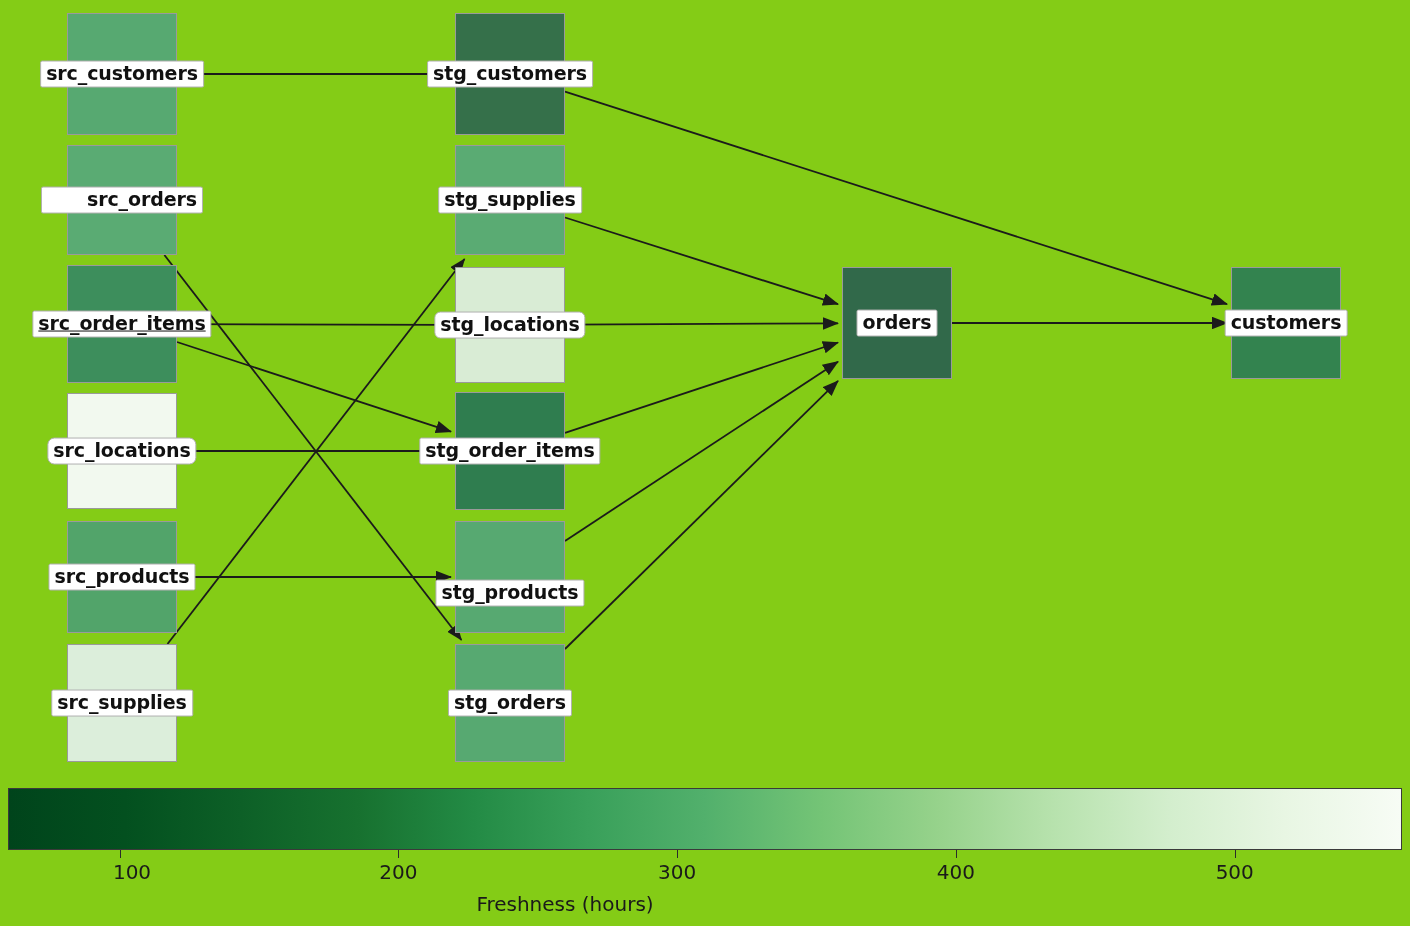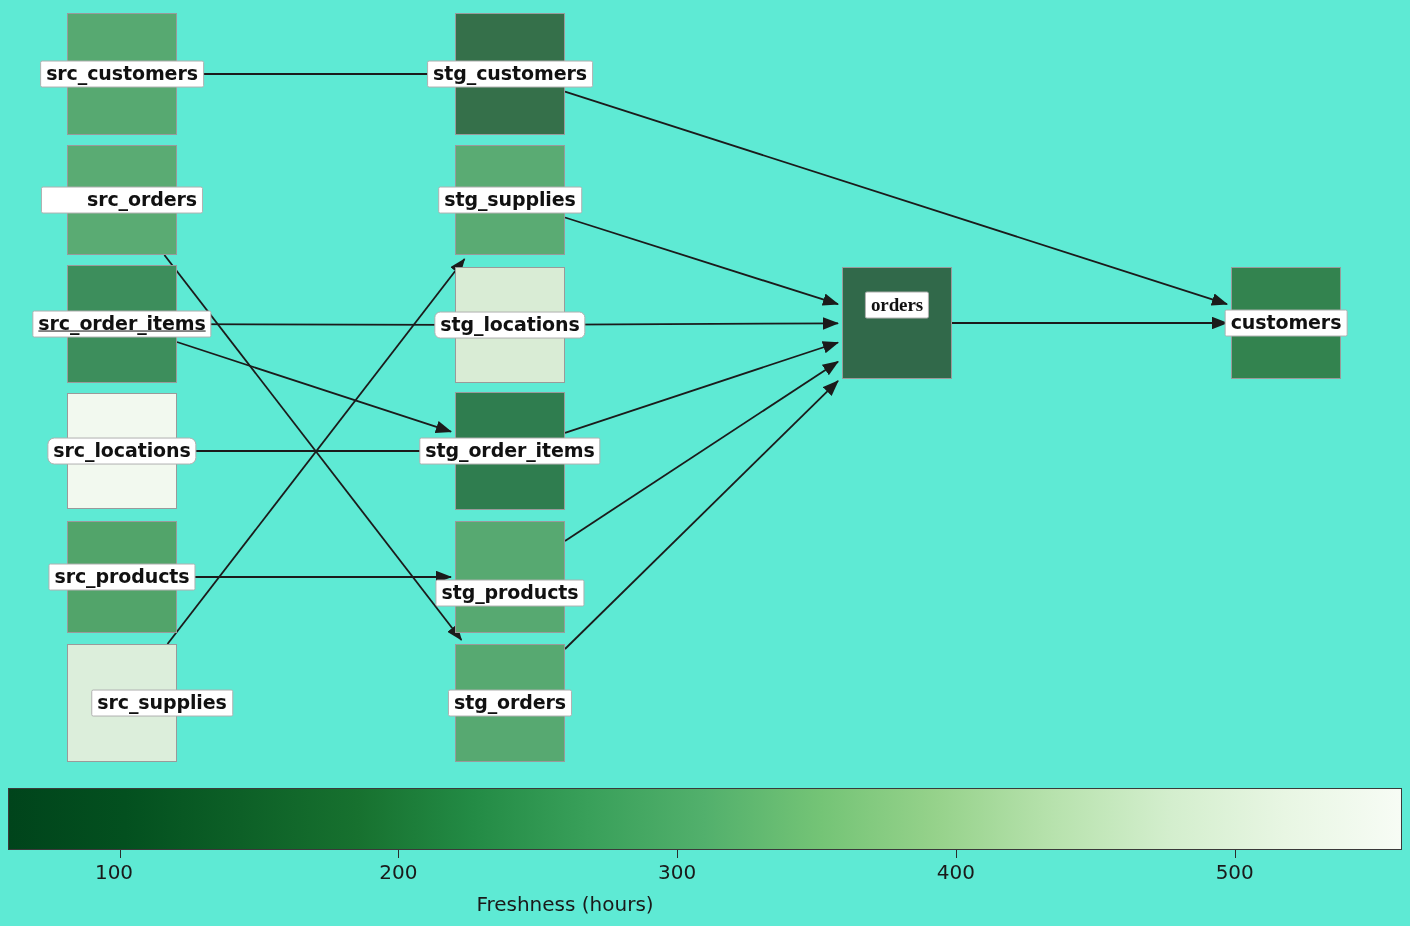--- a/index.html
+++ b/index.html
@@ -1,17 +1,17 @@
 <!DOCTYPE html>
 <html><head>
 <meta charset="utf-8">
 <style>
   html,body{margin:0;padding:0;background:#ffffff;}
   body{width:1410px;height:926px;font-family:"DejaVu Sans","Liberation Sans",sans-serif;overflow:hidden;}
-  #stage{position:relative;width:1410px;height:926px;background:#5eead4;}
+  #stage{position:relative;width:1410px;height:926px;background:#84cc16;}
 
   #graph-svg{position:absolute;left:0;top:0;width:1410px;height:780px;}
 
   .node{position:absolute;box-sizing:border-box;border:1px solid #9a9a9a;}
 
   .node-label{
     position:absolute;
     transform:translate(-50%,-50%);
     background:#ffffff;
     border:1px solid #b0b0b0;
@@ -85,36 +85,36 @@
       <div class="node" style="left: 455px; top: 392px; width: 110px; height: 118px; background: rgb(47, 125, 79);"></div>
       <div class="node" style="left: 455px; top: 521px; width: 110px; height: 112px; background: rgb(87, 169, 113);"></div>
       <div class="node" style="left: 455px; top: 644px; width: 110px; height: 118px; background: rgb(87, 169, 113);"></div>
       <div class="node" style="left: 842px; top: 267px; width: 110px; height: 112px; background: rgb(49, 105, 74);"></div>
       <div class="node" style="left: 1231px; top: 267px; width: 110px; height: 112px; background: rgb(51, 131, 79);"></div>
       <div class="node-label" style="left: 122px; top: 74px;">src_customers</div>
       <div class="node-label" style="left: 122px; top: 200px; padding-left: 45px;">src_orders</div>
       <div class="node-label" style="left: 122px; top: 324px; text-decoration: underline;">src_order_items</div>
       <div class="node-label" style="left: 122px; top: 451px; border-radius: 7px;">src_locations</div>
       <div class="node-label" style="left: 122px; top: 577px;">src_products</div>
-      <div class="node-label" style="left: 122px; top: 703px; margin-left: 40px;">src_supplies</div>
+      <div class="node-label" style="left: 122px; top: 703px;">src_supplies</div>
       <div class="node-label" style="left: 510px; top: 74px;">stg_customers</div>
       <div class="node-label" style="left: 510px; top: 200px; text-align: center;">stg_supplies</div>
       <div class="node-label" style="left: 510px; top: 325px; border-radius: 6px;">stg_locations</div>
       <div class="node-label" style="left: 510px; top: 451px;">stg_order_items</div>
       <div class="node-label" style="left: 510px; top: 577px; margin-top: 16px;">stg_products</div>
       <div class="node-label" style="left: 510px; top: 703px;">stg_orders</div>
-      <div class="node-label" style="left: 897px; top: 305px; font-family: Liberation Serif, serif;">orders</div>
+      <div class="node-label" style="left: 897px; top: 323px;">orders</div>
       <div class="node-label" style="left: 1286px; top: 323px;">customers</div>
     </div>
 
   <div id="colorbar-wrap">
     <div id="colorbar-bar" style="background: linear-gradient(to right, rgb(0, 68, 27), rgb(3, 80, 31), rgb(13, 96, 39), rgb(23, 113, 47), rgb(35, 139, 69), rgb(57, 160, 90), rgb(82, 176, 108), rgb(116, 196, 118), rgb(150, 210, 139), rgb(183, 226, 173), rgb(211, 238, 205), rgb(232, 246, 227), rgb(247, 252, 245));"></div>
     <div id="colorbar-ticks">
         <div class="cb-tick" style="left: 111.52px;"></div>
-        <div class="cb-ticklabel" style="left: 106px;">100</div>
+        <div class="cb-ticklabel" style="left: 124px;">100</div>
         <div class="cb-tick" style="left: 390.32px;"></div>
         <div class="cb-ticklabel" style="left: 390.32px;">200</div>
         <div class="cb-tick" style="left: 669.12px;"></div>
         <div class="cb-ticklabel" style="left: 669.12px;">300</div>
         <div class="cb-tick" style="left: 947.92px;"></div>
         <div class="cb-ticklabel" style="left: 947.92px;">400</div>
         <div class="cb-tick" style="left: 1226.72px;"></div>
         <div class="cb-ticklabel" style="left: 1226.72px;">500</div>
       </div>
     <div id="colorbar-title">Freshness (hours)</div>

